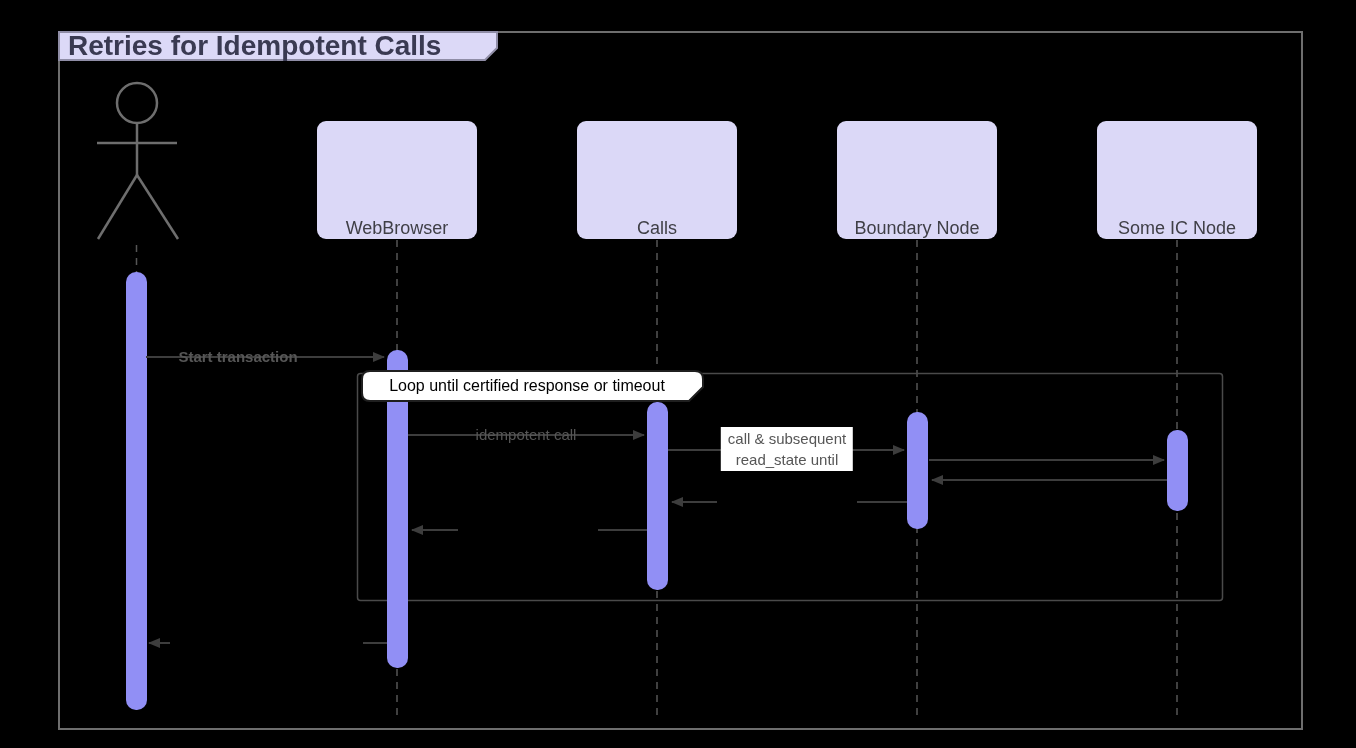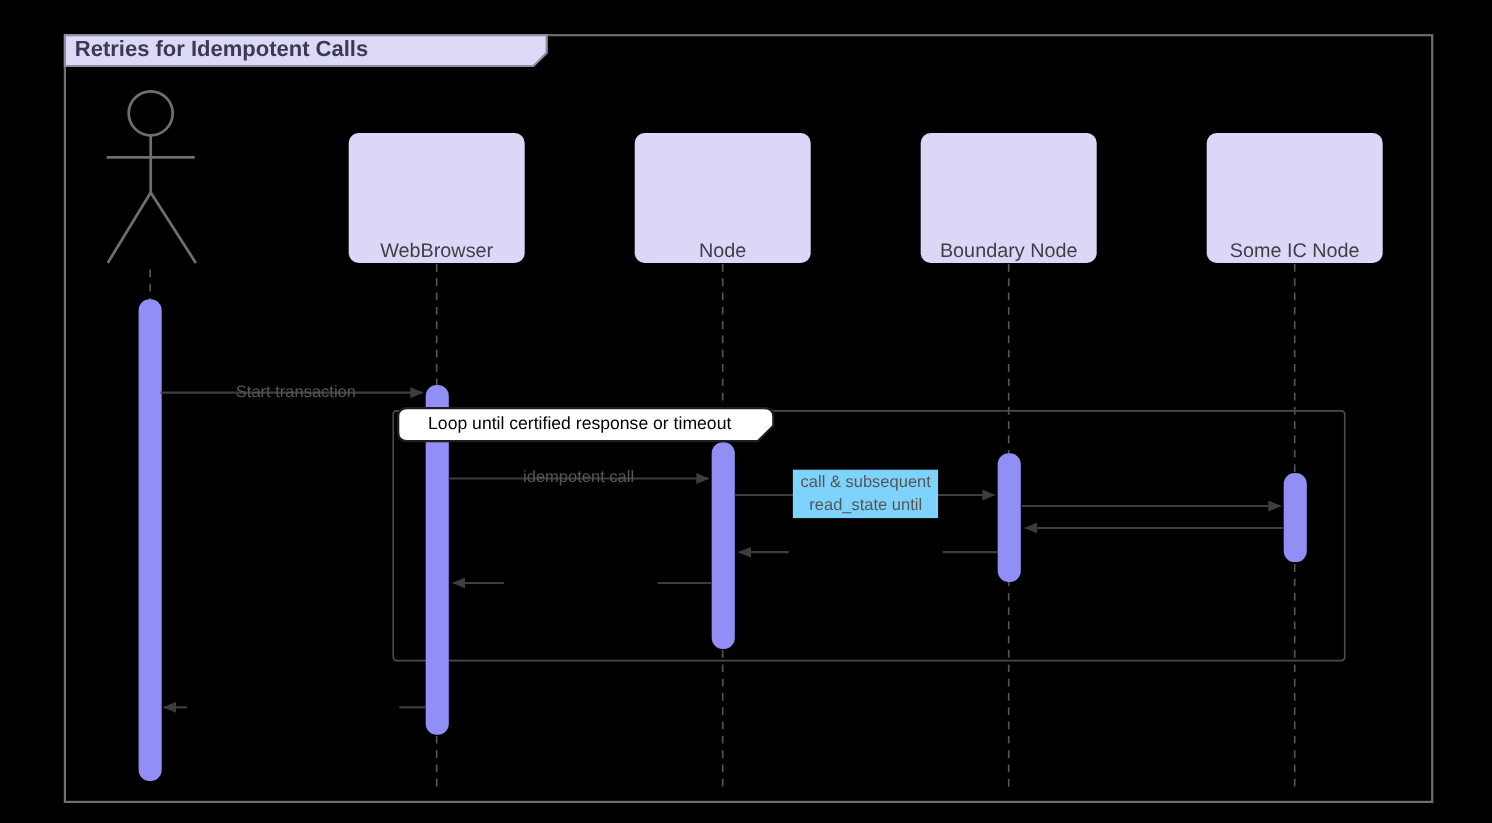--- a/index.html
+++ b/index.html
@@ -5,26 +5,26 @@
   html,body{margin:0;padding:0;background:#000;}
   #canvas{position:relative;width:1356px;height:748px;background:#000;overflow:hidden;
           font-family:"Liberation Sans", sans-serif;}
   .layer{position:absolute;left:0;top:0;width:1356px;height:748px;}
   svg{display:block;}
   .box{position:absolute;width:160px;height:118px;background:#dbd8f7;border-radius:9px;
        display:flex;align-items:flex-end;justify-content:center;
        font-size:18px;color:#3f3f46;z-index:2;}
   .bar{position:absolute;width:21px;background:#918ff5;border-radius:10px;z-index:2;}
   .title-text{position:absolute;left:68px;top:31px;height:29px;line-height:29px;
-       font-size:20px;font-weight:bold;color:#3a3a52;z-index:4;white-space:nowrap;}
+       font-size:28px;font-weight:bold;color:#3a3a52;z-index:4;white-space:nowrap;}
   .loop-text{position:absolute;left:362px;top:371px;width:330px;height:20px;line-height:30px;
        text-align:center;font-size:16px;color:#000;z-index:4;white-space:nowrap;}
   .msg{position:absolute;transform:translate(-50%,-50%);font-size:15px;color:#565656;
        z-index:4;white-space:nowrap;text-align:center;}
-  .msg.knockout{background:#7dd3fc;padding:1px 7px;line-height:21px;}
+  .msg.knockout{background:#ffffff;padding:1px 7px;line-height:21px;}
   .z1{z-index:1;} .z3{z-index:3;}
 </style>
 </head>
 <body>
 
 <div id="canvas">
 
   <svg class="layer z1" width="1356" height="748" viewBox="0 0 1356 748">
     <rect x="59" y="32" width="1243" height="697" fill="none" stroke="#6e6e6e" stroke-width="2"></rect>
     <path d="M59,32 L497,32 L497,48 L485,60 L59,60 Z" fill="#dcd9f7" stroke="#8f8da6" stroke-width="2"></path>
@@ -48,21 +48,21 @@
   <div class="bar" style="left:126px;top:272px;height:438px;"></div>
   <div class="bar" style="left:387px;top:350px;height:318px;"></div>
   <div class="bar" style="left:647px;top:402px;height:188px;"></div>
   <div class="bar" style="left:907px;top:412px;height:117px;"></div>
   <div class="bar" style="left:1167px;top:430px;height:81px;"></div>
 
   <div class="box" style="left:317px;top:121px;">
     <span>WebBrowser</span>
   </div>
   <div class="box" style="left:577px;top:121px;">
-    <span>Node</span>
+    <span>Calls</span>
   </div>
   <div class="box" style="left:1097px;top:121px;">
     <span>Some IC Node</span>
   </div>
   <div class="box" style="left:837px;top:121px;">
     <span>Boundary Node</span>
   </div>
 
   <svg class="layer z3" width="1356" height="748" viewBox="0 0 1356 748">
     <defs>
@@ -82,20 +82,20 @@
       <line x1="598" y1="530" x2="647" y2="530"></line>
       <line x1="170" y1="643" x2="149" y2="643" marker-end="url(#ah)"></line>
       <line x1="363" y1="643" x2="387" y2="643"></line>
     </g>
     <path d="M370,371 L695,371 Q703,371 703,379 L703,387 L689,401 L370,401 Q362,401 362,393 L362,379 Q362,371 370,371 Z" fill="#ffffff" stroke="#1f1f1f" stroke-width="2"></path>
   </svg>
 
   <div class="title-text">Retries for Idempotent Calls</div>
   <div class="loop-text">Loop until certified response or timeout</div>
 
-  <div class="msg" style="left:269px;top:356px;">Start transaction</div>
+  <div class="msg" style="left:238px;top:356px;font-weight:bold;">Start transaction</div>
   <div class="msg" style="left:526px;top:434px;">idempotent call</div>
   <div class="msg knockout" style="left:787px;top:449px;">
     <div>call &amp; subsequent</div>
     <div>read_state until</div>
   </div>
 
 </div>
 
 </body></html>

